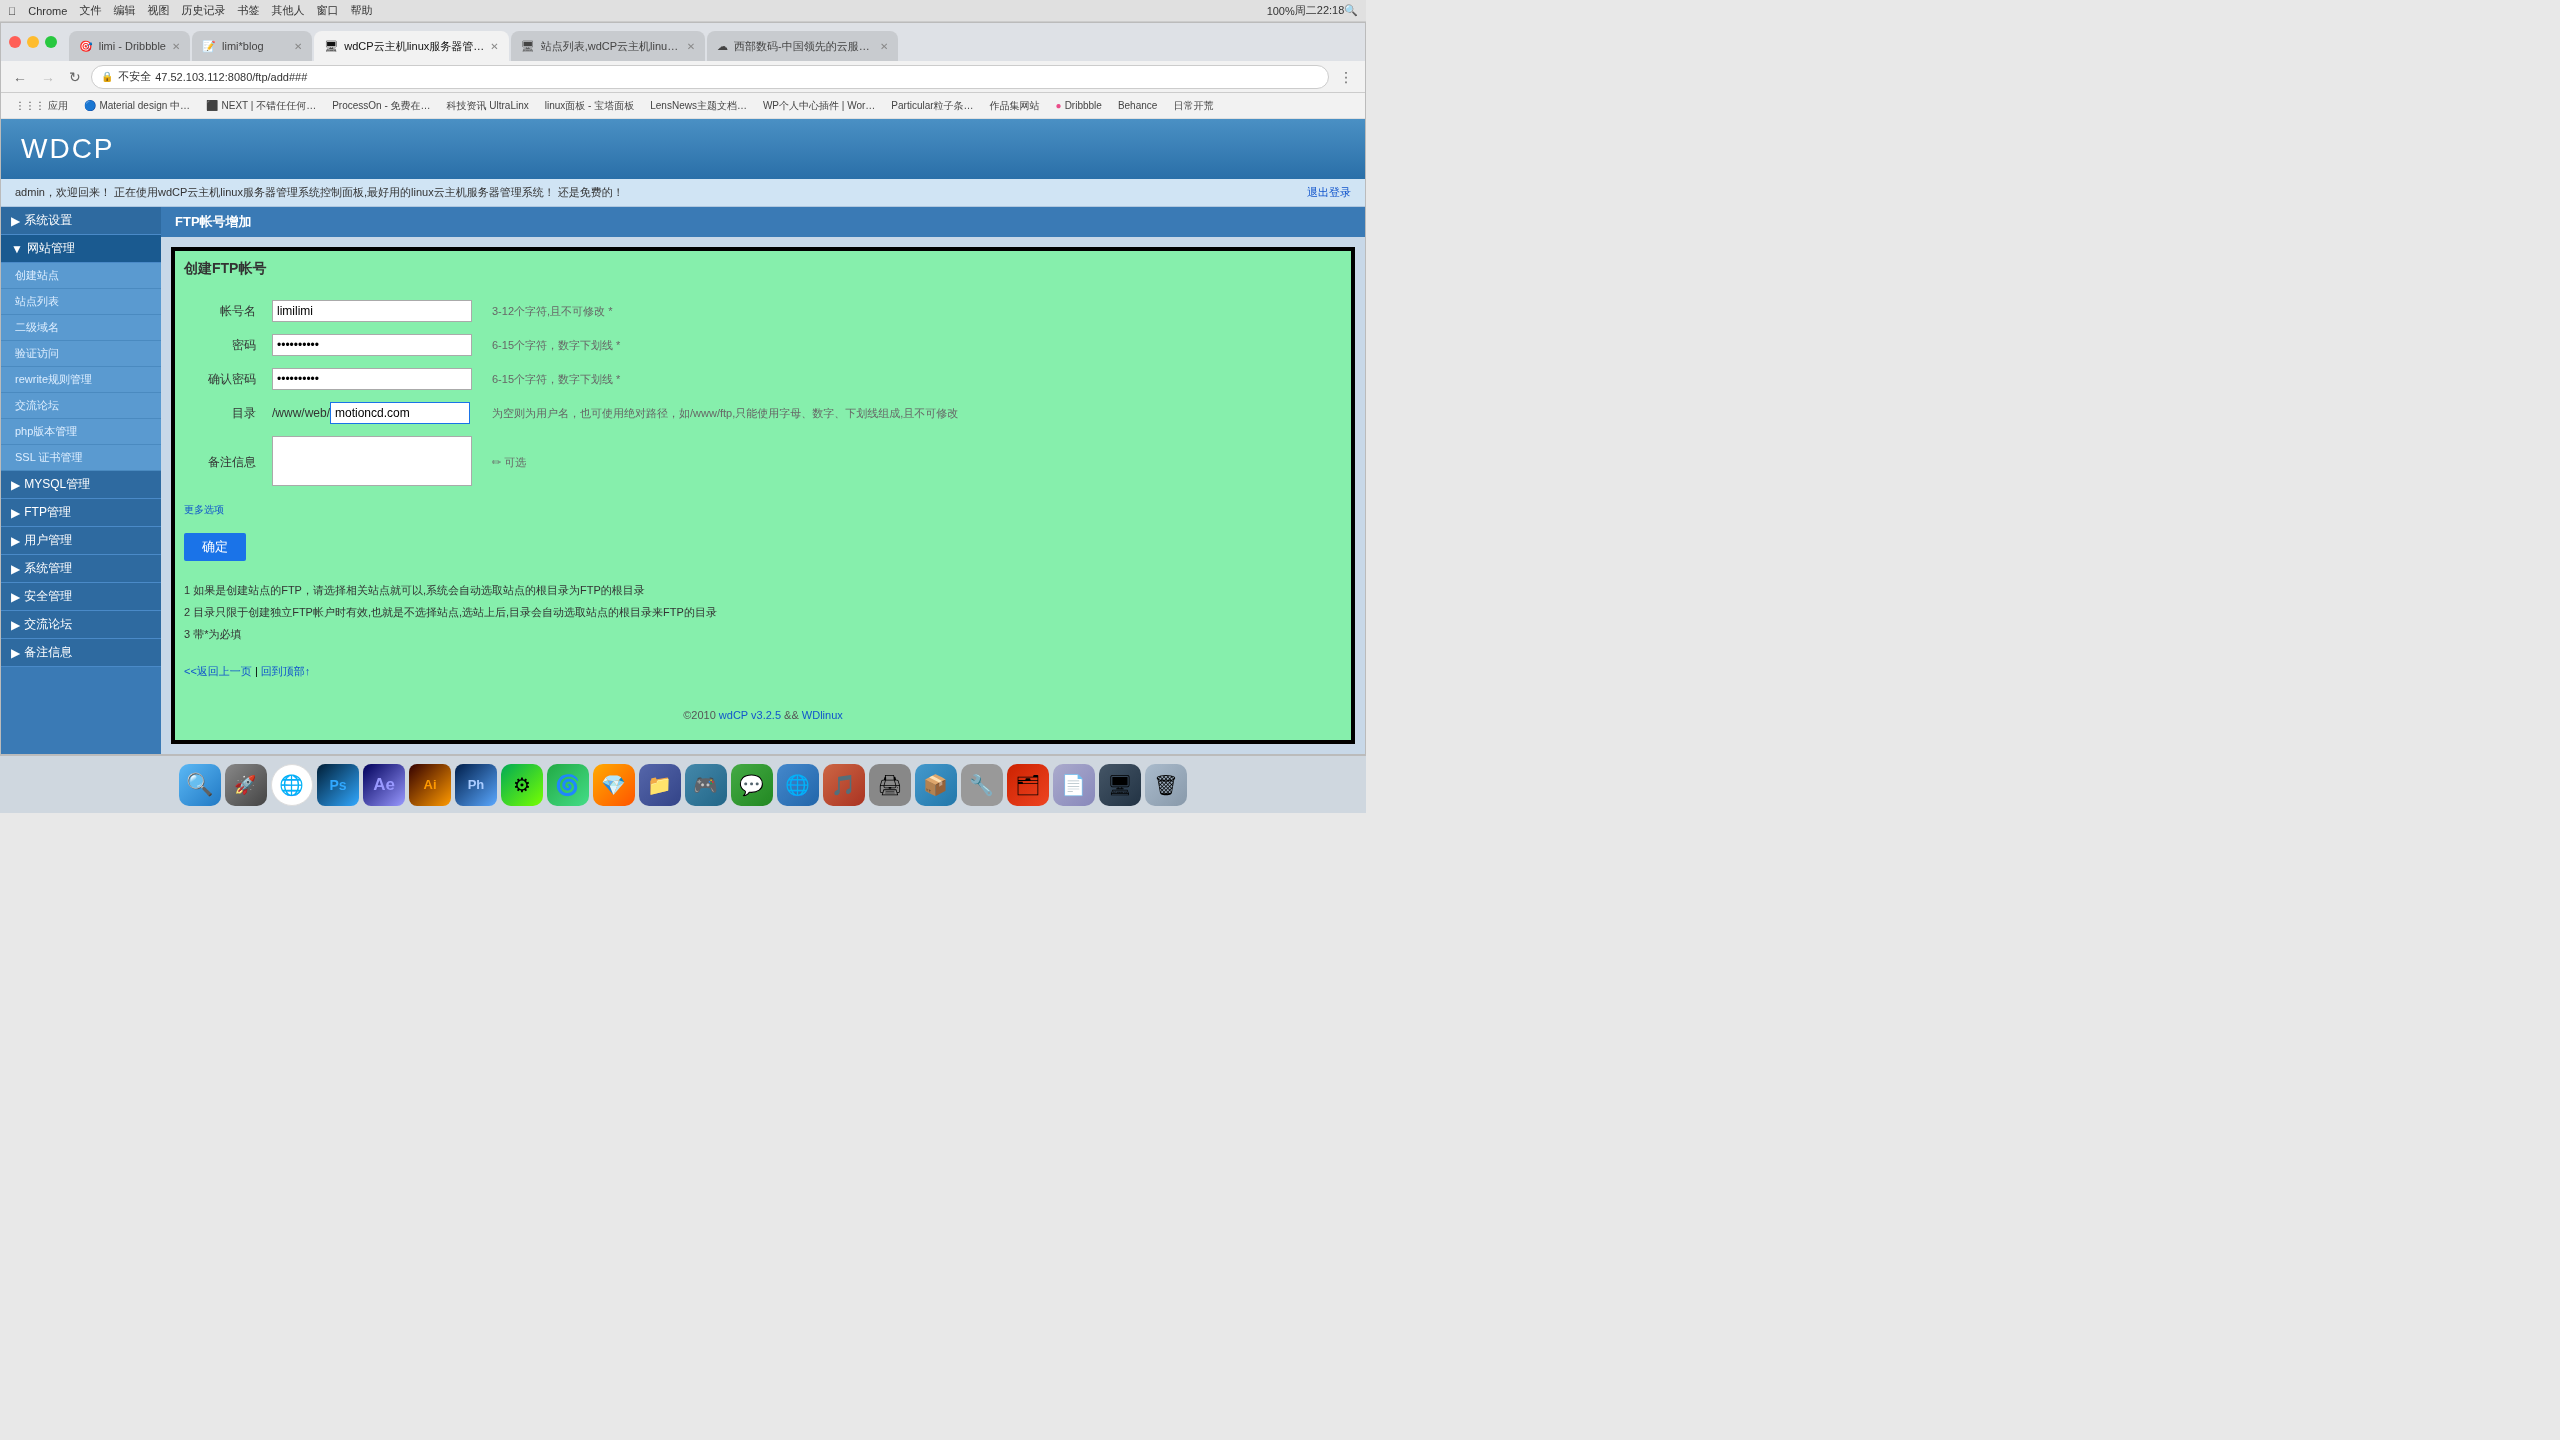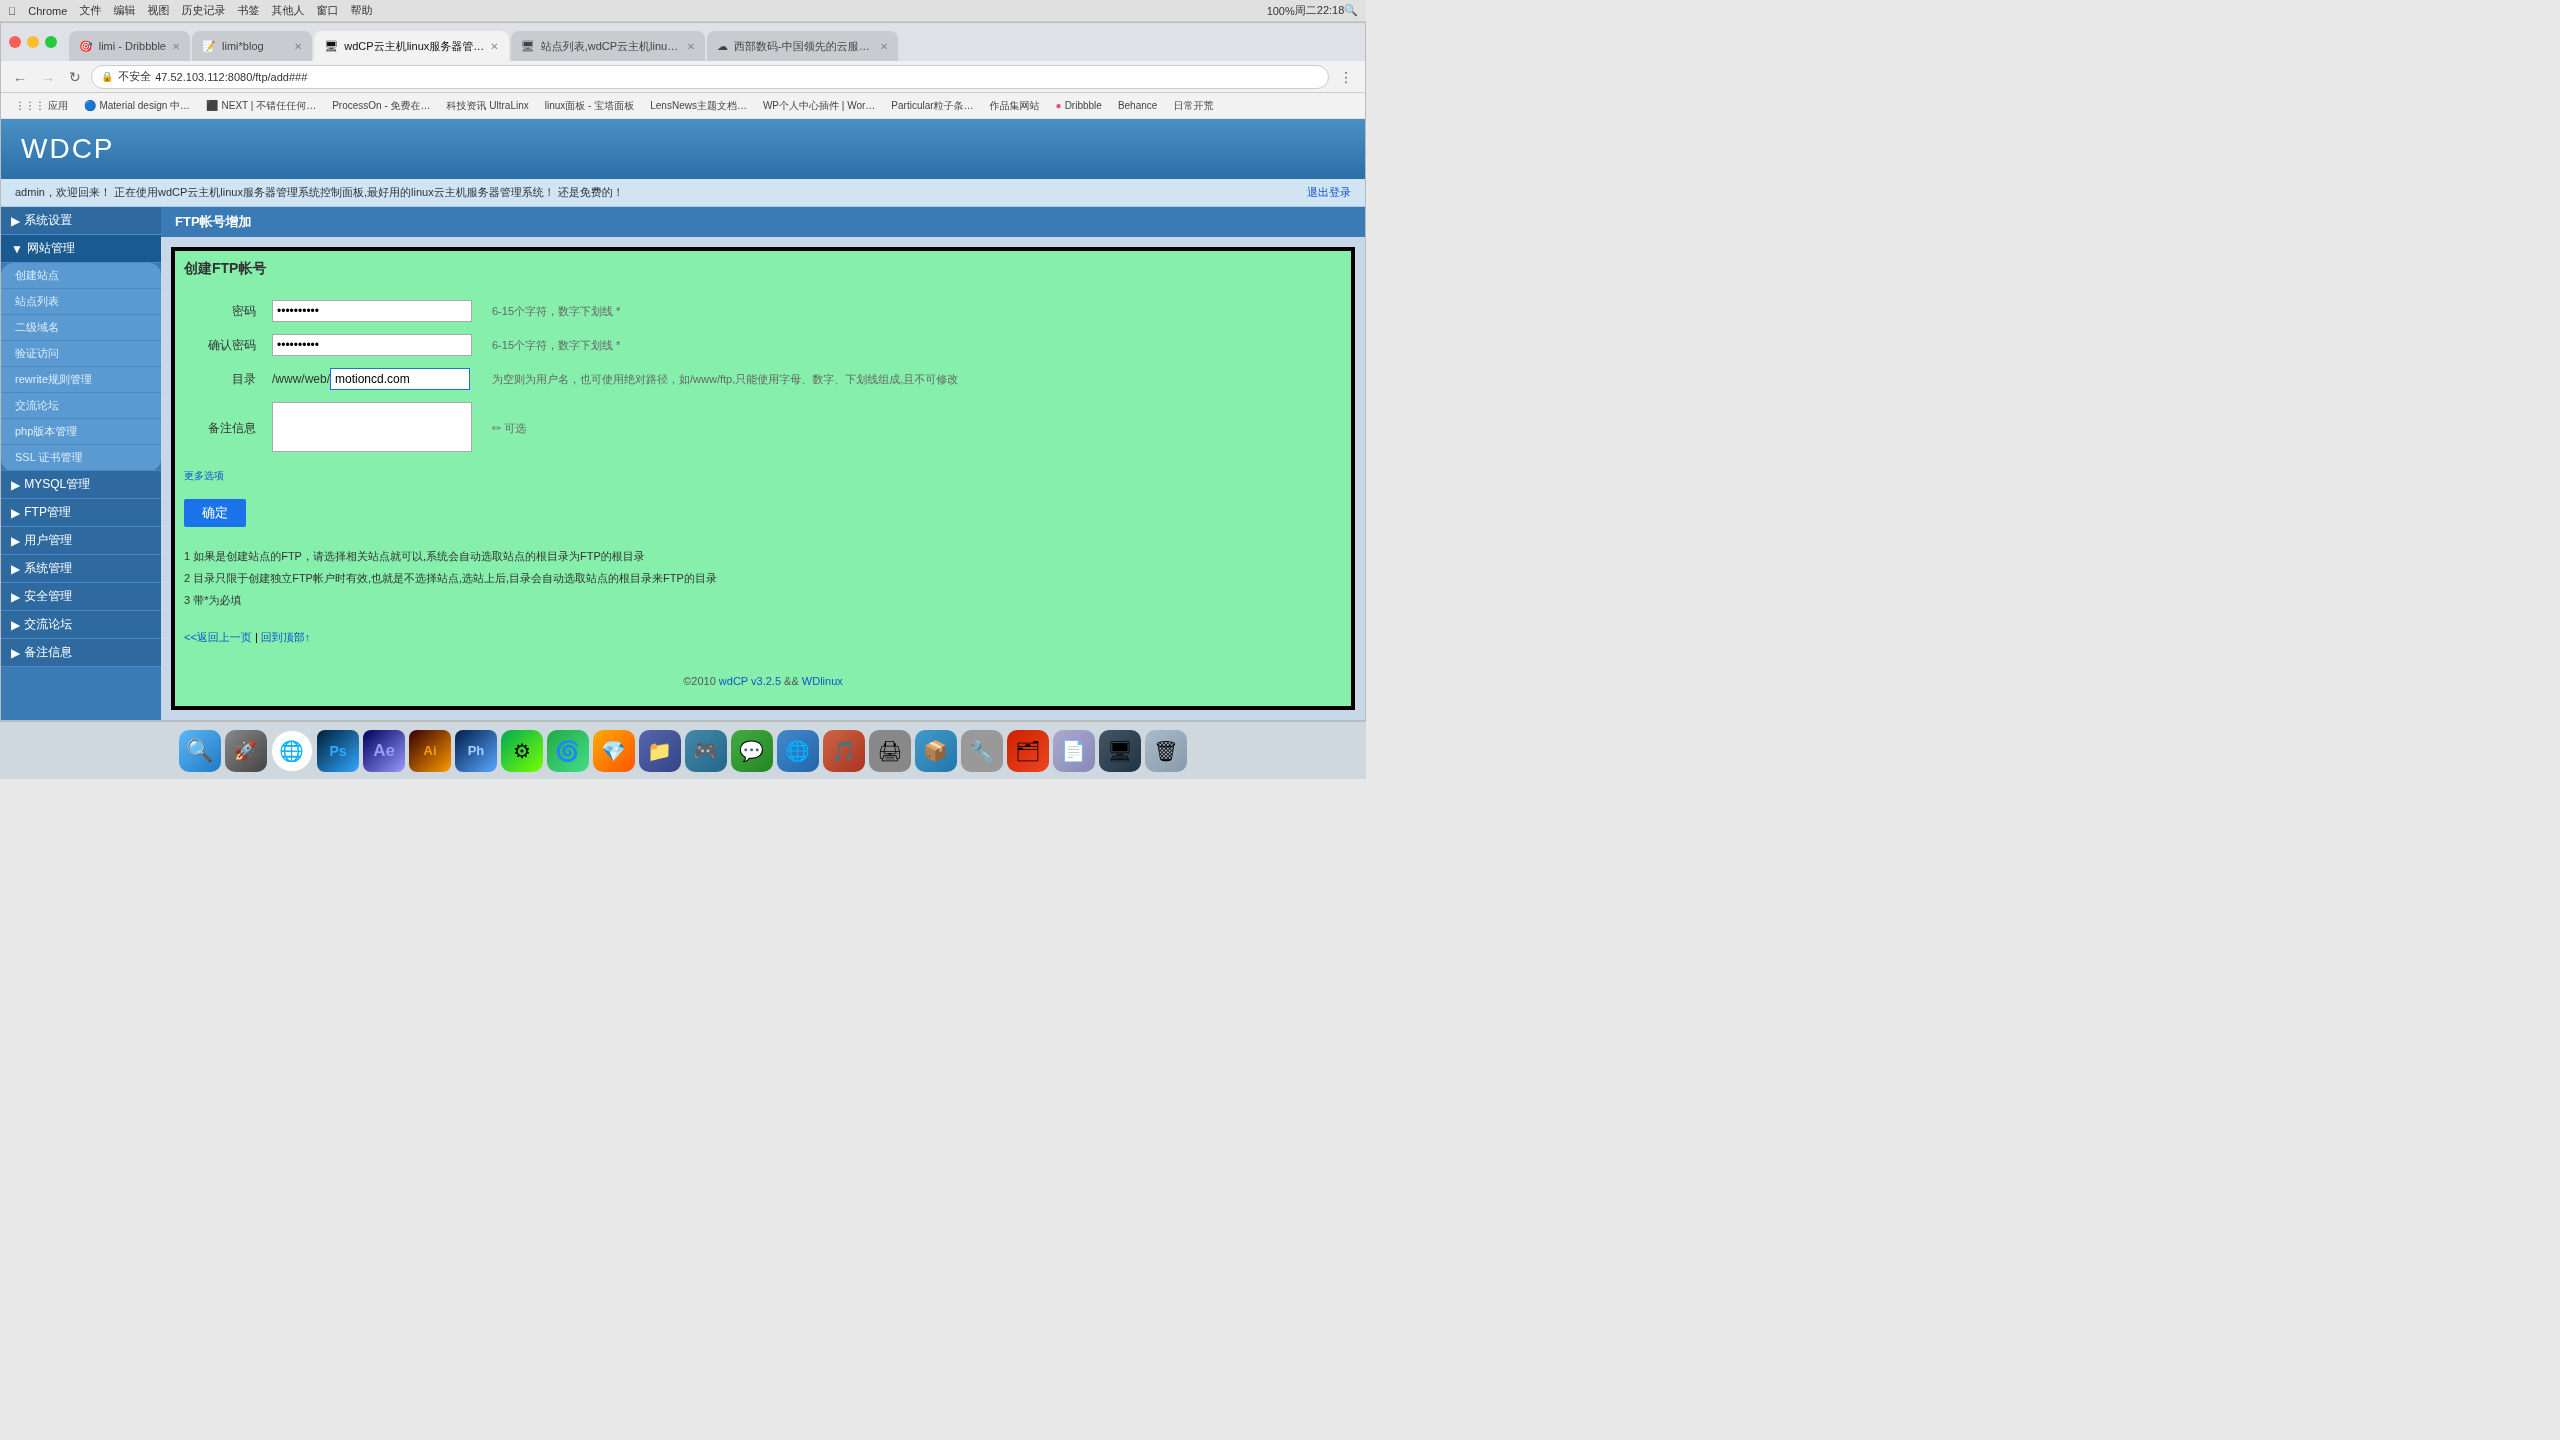--- a/index.html
+++ b/index.html
@@ -178,21 +178,21 @@
       color: white;
       padding: 5px 10px;
       font-size: 12px;
       cursor: pointer;
       display: flex;
       align-items: center;
       gap: 4px;
       border-bottom: 1px solid #4a8ac8;
     }
     .sidebar-section.active { background: #1a5a90; }
-    .sidebar-sub { background: #5a9ad0; border-radius: 12px; }
+    .sidebar-sub { background: #5a9ad0; }
     .sidebar-sub-item {
       padding: 5px 14px;
       font-size: 11px;
       color: #ddeeff;
       cursor: pointer;
       border-bottom: 1px solid #4a8ac0;
       text-decoration: none;
       display: block;
     }
 
@@ -488,20 +488,27 @@
 
       <div class="content-area">
         <div class="page-header">
           <span>FTP帐号增加</span>
         </div>
         <div class="page-content">
           <div class="section-title">创建FTP帐号</div>
           
           <table class="form-table">
             <tbody>
+                <tr>
+              <td>帐号名</td>
+              <td>
+                <input class="form-input" type="text" value="limilimi" style="">
+              </td>
+              <td>3-12个字符,且不可修改 *</td>
+            </tr>
             <tr>
               <td>密码</td>
               <td>
                 <input class="form-input" type="password" value="••••••••••" style="">
               </td>
               <td>6-15个字符，数字下划线 *</td>
             </tr>
             <tr>
               <td>确认密码</td>
               <td>

